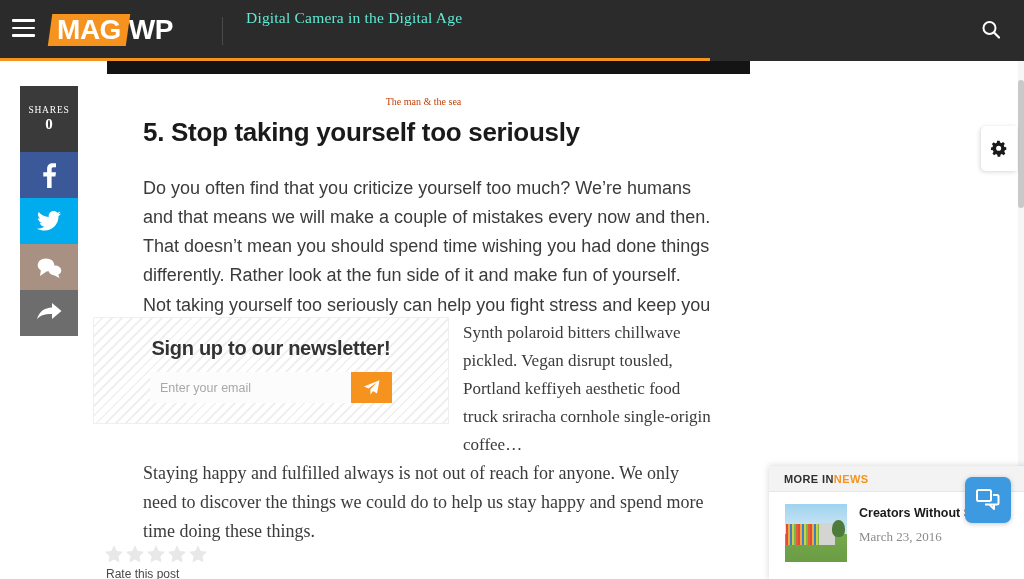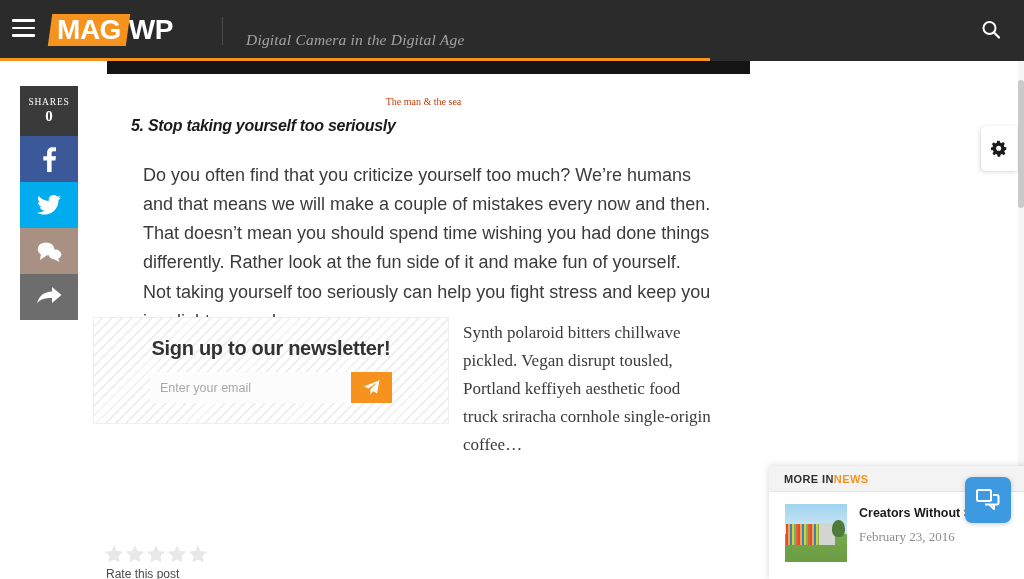--- a/index.html
+++ b/index.html
@@ -59,26 +59,25 @@
     letter-spacing: -0.5px;
     margin-left: 1px;
     line-height: 1.05;
   }
   .header-divider {
     position: absolute; left: 222px; top: 17px;
     width: 1px; height: 28px;
     background: #4a4a4a;
   }
   .header-title {
-    position: absolute; left: 246px; top: 31px;
-    color: #a3a3a3;
+    position: absolute; left: 246px; top: 9px;
+    color: #5eead4;
     font-family: "Liberation Serif", serif;
     font-size: 15.5px;
     letter-spacing: 0.2px;
-    font-style: italic;
   }
   .search-btn {
     position: absolute; right: 22px; top: 19px;
     width: 22px; height: 22px;
     cursor: pointer;
   }
   .search-btn svg { display: block; }
   .progress-bar {
     position: absolute; left: 0; top: 58px;
     width: 710px; height: 3px;
@@ -104,21 +103,21 @@
 
   
   .share-rail {
     position: absolute; left: 20px; top: 86px;
     width: 58px;
     z-index: 40;
   }
   .share-count {
     background: #3a3a3a;
     color: #fff;
-    height: 50px;
+    height: 66px;
     display: flex; flex-direction: column;
     align-items: center; justify-content: center;
     font-family: "Liberation Serif", serif;
   }
   .share-count .lbl { font-size: 9.5px; letter-spacing: 0.8px; }
   .share-count .num { font-size: 15px; font-weight: bold; margin-top: 1px; }
   .share-btn {
     height: 46px;
     display: flex; align-items: center; justify-content: center;
     cursor: pointer;
@@ -130,26 +129,25 @@
   .share-btn svg { display: block; fill: #fff; }
 
   
   .article {
     position: absolute; left: 107px; top: 104px;
     width: 640px;
     z-index: 10;
   }
   .article h2 {
     font-family: "Liberation Sans", sans-serif;
-    font-size: 16px;
+    font-size: 26px;
     font-weight: bold;
     color: #1a1a1a;
     letter-spacing: -0.3px;
-    margin: 13px 0 0 24px;
-    font-style: italic;
+    margin: 13px 0 0 36px;
   }
   .article p {
     font-family: Liberation Sans, sans-serif;
     font-size: 18px;
     line-height: 1.62;
     color: #3b3b3b;
     margin: 26px 0 0 36px;
     width: 570px;
   }
 
@@ -442,20 +440,21 @@
             <svg width="17" height="17" viewBox="0 0 17 17">
                 <path d="M16.5 1.2 1 7.6l4.4 1.9 8.5-6.1-6.6 7 .3 5 2.4-3.3 4 2.4z"></path>
               </svg>
           </span>
         </button>
       </div>
     </div>
     <div class="aside-text">Synth polaroid bitters chillwave pickled. Vegan disrupt tousled, Portland keffiyeh aesthetic food truck sriracha cornhole single-origin coffee…</div>
   </div>
 
+  <div class="closing">Staying happy and fulfilled always is not out of reach for anyone. We only need to discover the things we could do to help us stay happy and spend more time doing these things.</div>
 
   <div class="rating">
     <div class="stars">
       <svg width="20" height="20" viewBox="0 0 20 20">
           <path d="M10 1.2 12.7 6.9 19 7.8l-4.6 4.4 1.1 6.3L10 15.6 4.5 18.5l1.1-6.3L1 7.8l6.3-.9z" fill="#e8e8e8"></path>
         </svg>
       <svg width="20" height="20" viewBox="0 0 20 20">
           <path d="M10 1.2 12.7 6.9 19 7.8l-4.6 4.4 1.1 6.3L10 15.6 4.5 18.5l1.1-6.3L1 7.8l6.3-.9z" fill="#e8e8e8"></path>
         </svg>
       <svg width="20" height="20" viewBox="0 0 20 20">
@@ -494,21 +493,21 @@
       </div>
     </div>
     <div class="more-in-body">
       <div class="thumb">
         <div class="bldg"></div>
         <div class="stripes"></div>
         <div class="tree"></div>
       </div>
       <div class="more-in-text">
         <div class="more-in-title">Creators Without S</div>
-        <div class="more-in-date">February 23, 2016</div>
+        <div class="more-in-date">March 23, 2016</div>
       </div>
     </div>
   </div>
 
   <div class="chat-widget">
     <span>
       <svg width="26" height="24" viewBox="0 0 26 24" fill="none" stroke="#fff" stroke-width="2">
         <rect x="2" y="2" width="14" height="11" rx="1.5"></rect>
         <path d="M10 16.5h12a1.5 1.5 0 0 0 1.5-1.5V8.5A1.5 1.5 0 0 0 22 7h-4"></path>
         <path d="M19 16.5v4.5l-4.5-4.5" stroke-linejoin="round"></path>

